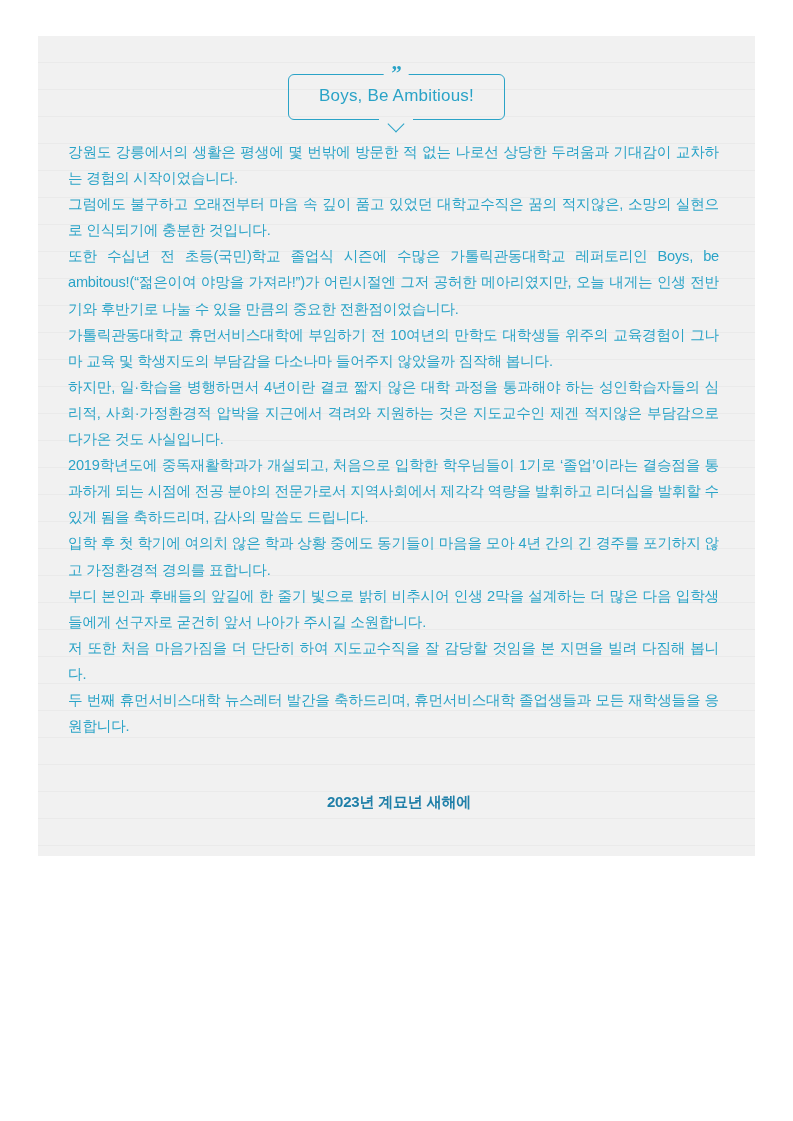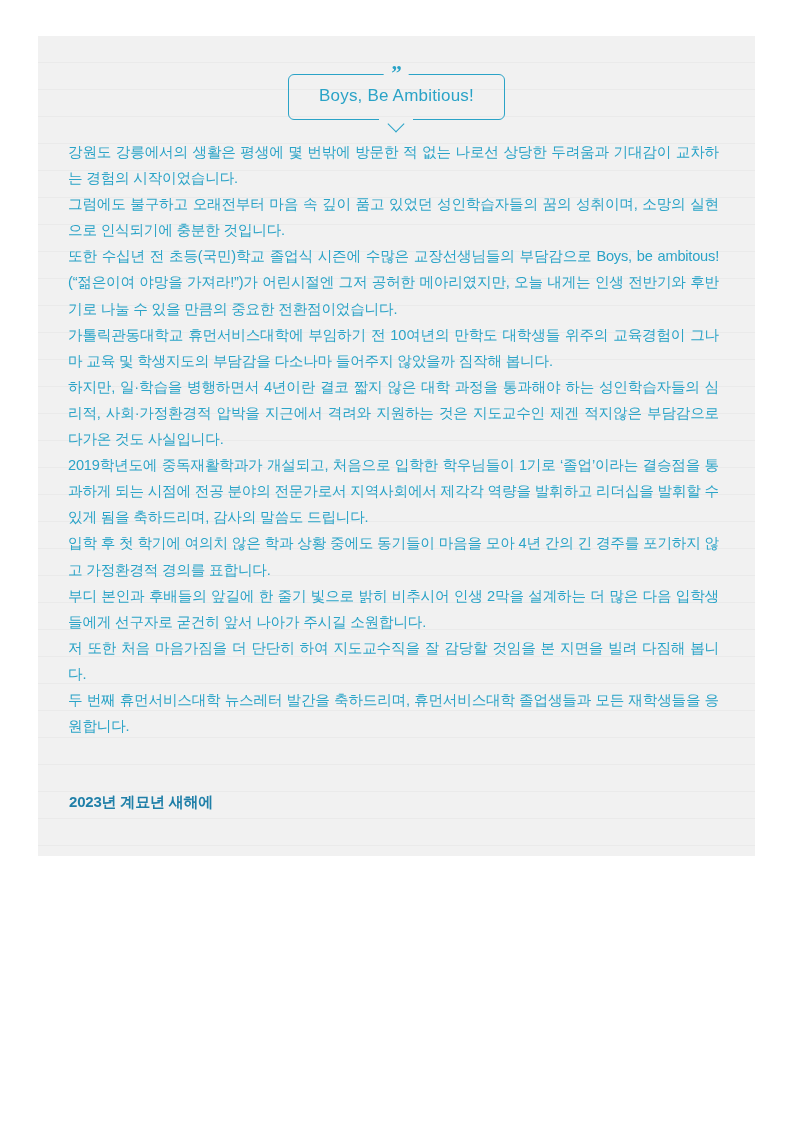--- a/index.html
+++ b/index.html
@@ -99,21 +99,21 @@
   .para {
     margin: 0 14px 0 0;
     text-align: justify;
     text-justify: inter-character;
   }
   .signature {
     position: absolute;
     right: 26px;
     top: 753px;
     width: 660px;
-    text-align: left;
+    text-align: center;
     color: #1f7fa8;
     font-size: 15px;
     font-weight: bold;
     line-height: 26.1px;
     letter-spacing: -0.2px;
   }
 </style>
 </head>
 <body>
 
@@ -123,22 +123,22 @@
     <div class="banner-wrap">
       <div class="banner">
         <span class="quote">”</span>
         <span>Boys, Be Ambitious!</span>
         <span class="tail"></span>
       </div>
     </div>
 
     <div class="body-text">
       <p class="para">강원도 강릉에서의 생활은 평생에 몇 번밖에 방문한 적 없는 나로선 상당한 두려움과 기대감이 교차하는 경험의 시작이었습니다.</p>
-      <p class="para">그럼에도 불구하고 오래전부터 마음 속 깊이 품고 있었던 성인학습자들의 꿈의 성취이며, 소망의 실현으로 인식되기에 충분한 것입니다.</p>
-      <p class="para">또한 수십년 전 초등(국민)학교 졸업식 시즌에 수많은 교장선생님들의 부담감으로 Boys, be ambitous!(“젊은이여 야망을 가져라!”)가 어린시절엔 그저 공허한 메아리였지만, 오늘 내게는 인생 전반기와 후반기로 나눌 수 있을 만큼의 중요한 전환점이었습니다.</p>
+      <p class="para">그럼에도 불구하고 오래전부터 마음 속 깊이 품고 있었던 대학교수직은 꿈의 적지않은, 소망의 실현으로 인식되기에 충분한 것입니다.</p>
+      <p class="para">또한 수십년 전 초등(국민)학교 졸업식 시즌에 수많은 가톨릭관동대학교 레퍼토리인 Boys, be ambitous!(“젊은이여 야망을 가져라!”)가 어린시절엔 그저 공허한 메아리였지만, 오늘 내게는 인생 전반기와 후반기로 나눌 수 있을 만큼의 중요한 전환점이었습니다.</p>
       <p class="para">가톨릭관동대학교 휴먼서비스대학에 부임하기 전 10여년의 만학도 대학생들 위주의 교육경험이 그나마 교육 및 학생지도의 부담감을 다소나마 들어주지 않았을까 짐작해 봅니다.</p>
       <p class="para">하지만, 일·학습을 병행하면서 4년이란 결코 짧지 않은 대학 과정을 통과해야 하는 성인학습자들의 심리적, 사회·가정환경적 압박을 지근에서 격려와 지원하는 것은 지도교수인 제겐 적지않은 부담감으로 다가온 것도 사실입니다.</p>
       <p class="para">2019학년도에 중독재활학과가 개설되고, 처음으로 입학한 학우님들이 1기로 ‘졸업’이라는 결승점을 통과하게 되는 시점에 전공 분야의 전문가로서 지역사회에서 제각각 역량을 발휘하고 리더십을 발휘할 수 있게 됨을 축하드리며, 감사의 말씀도 드립니다.</p>
       <p class="para">입학 후 첫 학기에 여의치 않은 학과 상황 중에도 동기들이 마음을 모아 4년 간의 긴 경주를 포기하지 않고 가정환경적 경의를 표합니다.</p>
       <p class="para">부디 본인과 후배들의 앞길에 한 줄기 빛으로 밝히 비추시어 인생 2막을 설계하는 더 많은 다음 입학생들에게 선구자로 굳건히 앞서 나아가 주시길 소원합니다.</p>
       <p class="para">저 또한 처음 마음가짐을 더 단단히 하여 지도교수직을 잘 감당할 것임을 본 지면을 빌려 다짐해 봅니다.</p>
       <p class="para">두 번째 휴먼서비스대학 뉴스레터 발간을 축하드리며, 휴먼서비스대학 졸업생들과 모든 재학생들을 응원합니다.</p>
     </div>
 
     <div class="signature">

